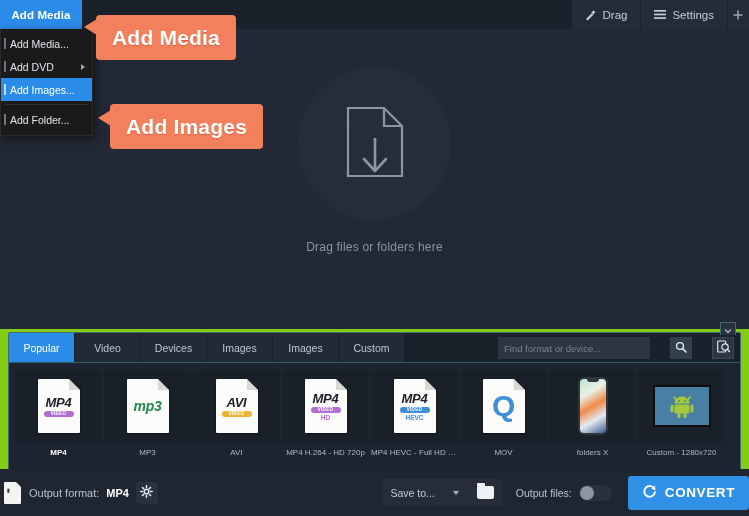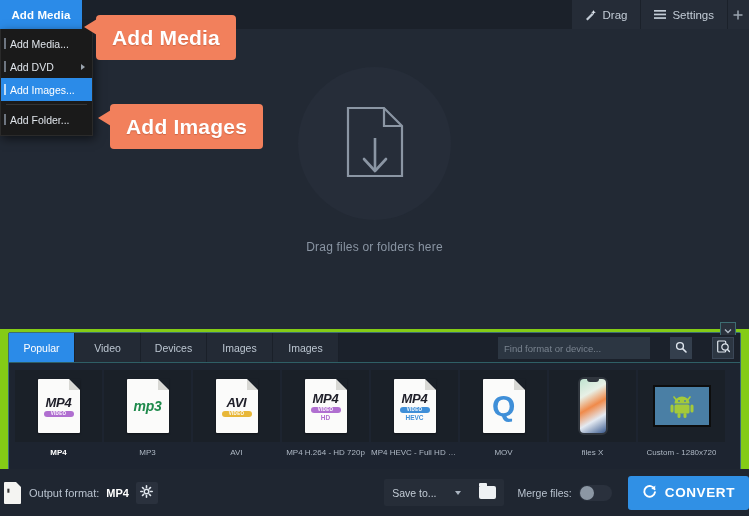--- a/index.html
+++ b/index.html
@@ -602,20 +602,23 @@
       </div>
       <div class="fmt-tab">
         <span>Devices</span>
       </div>
       <div class="fmt-tab">
         <span>Images</span>
       </div>
       <div class="fmt-tab">
         <span>Images</span>
       </div>
+      <div class="fmt-tab">
+        <span>Custom</span>
+      </div>
 
       <div class="fmt-search-wrap">
         <div class="fmt-search">
           <input type="text" placeholder="Find format or device..." style="">
         </div>
         <div class="search-go">
           <span>
             <svg width="12" height="12" viewBox="0 0 12 12">
               <circle cx="5" cy="5" r="3.4" fill="none" stroke="#dfe6ee" stroke-width="1.4"></circle>
               <path d="M7.6 7.6 L11 11" stroke="#dfe6ee" stroke-width="1.6" stroke-linecap="round"></path>
@@ -693,21 +696,21 @@
             <div class="sh-main" style="color:#3f8fd8;font-size:30px;font-style:normal;">Q</div>
           </div>
         </div>
         <div class="tile-label">MOV</div>
       </div>
 
       <div class="tile">
         <div class="tile-box">
           <div class="phone-icon"></div>
         </div>
-        <div class="tile-label">files X</div>
+        <div class="tile-label">folders X</div>
       </div>
 
       <div class="tile">
         <div class="tile-box">
           <div class="android-icon">
             <svg width="26" height="26" viewBox="0 0 26 26">
               <path d="M5 4 L8 8 M21 4 L18 8" stroke="#a4ca39" stroke-width="1.6" stroke-linecap="round"></path>
               <path d="M5.5 10.5 a7.5 7 0 0 1 15 0 Z" fill="#a4ca39"></path>
               <circle cx="10" cy="8" r="0.9" fill="#4a7fa5"></circle>
               <circle cx="16" cy="8" r="0.9" fill="#4a7fa5"></circle>
@@ -747,21 +750,21 @@
 
     <div class="bottom-spacer"></div>
 
     <div class="saveto">
       <span>Save to...</span>
       <span class="caret-down"></span>
       <span class="folder-icon"></span>
     </div>
 
     <div class="merge">
-      <span>Merge files:</span>
+      <span>Output files:</span>
       <span class="toggle">
         <span class="knob"></span>
       </span>
     </div>
 
     <div class="convert-btn">
       <span>
         <svg width="15" height="15" viewBox="0 0 15 15">
           <path d="M12.6 5.2 A5.4 5.4 0 1 0 13 8.2" fill="none" stroke="#ffffff" stroke-width="1.9" stroke-linecap="round"></path>
           <path d="M13.4 1.6 L12.9 5.6 L9.2 5.1 Z" fill="#ffffff"></path>

